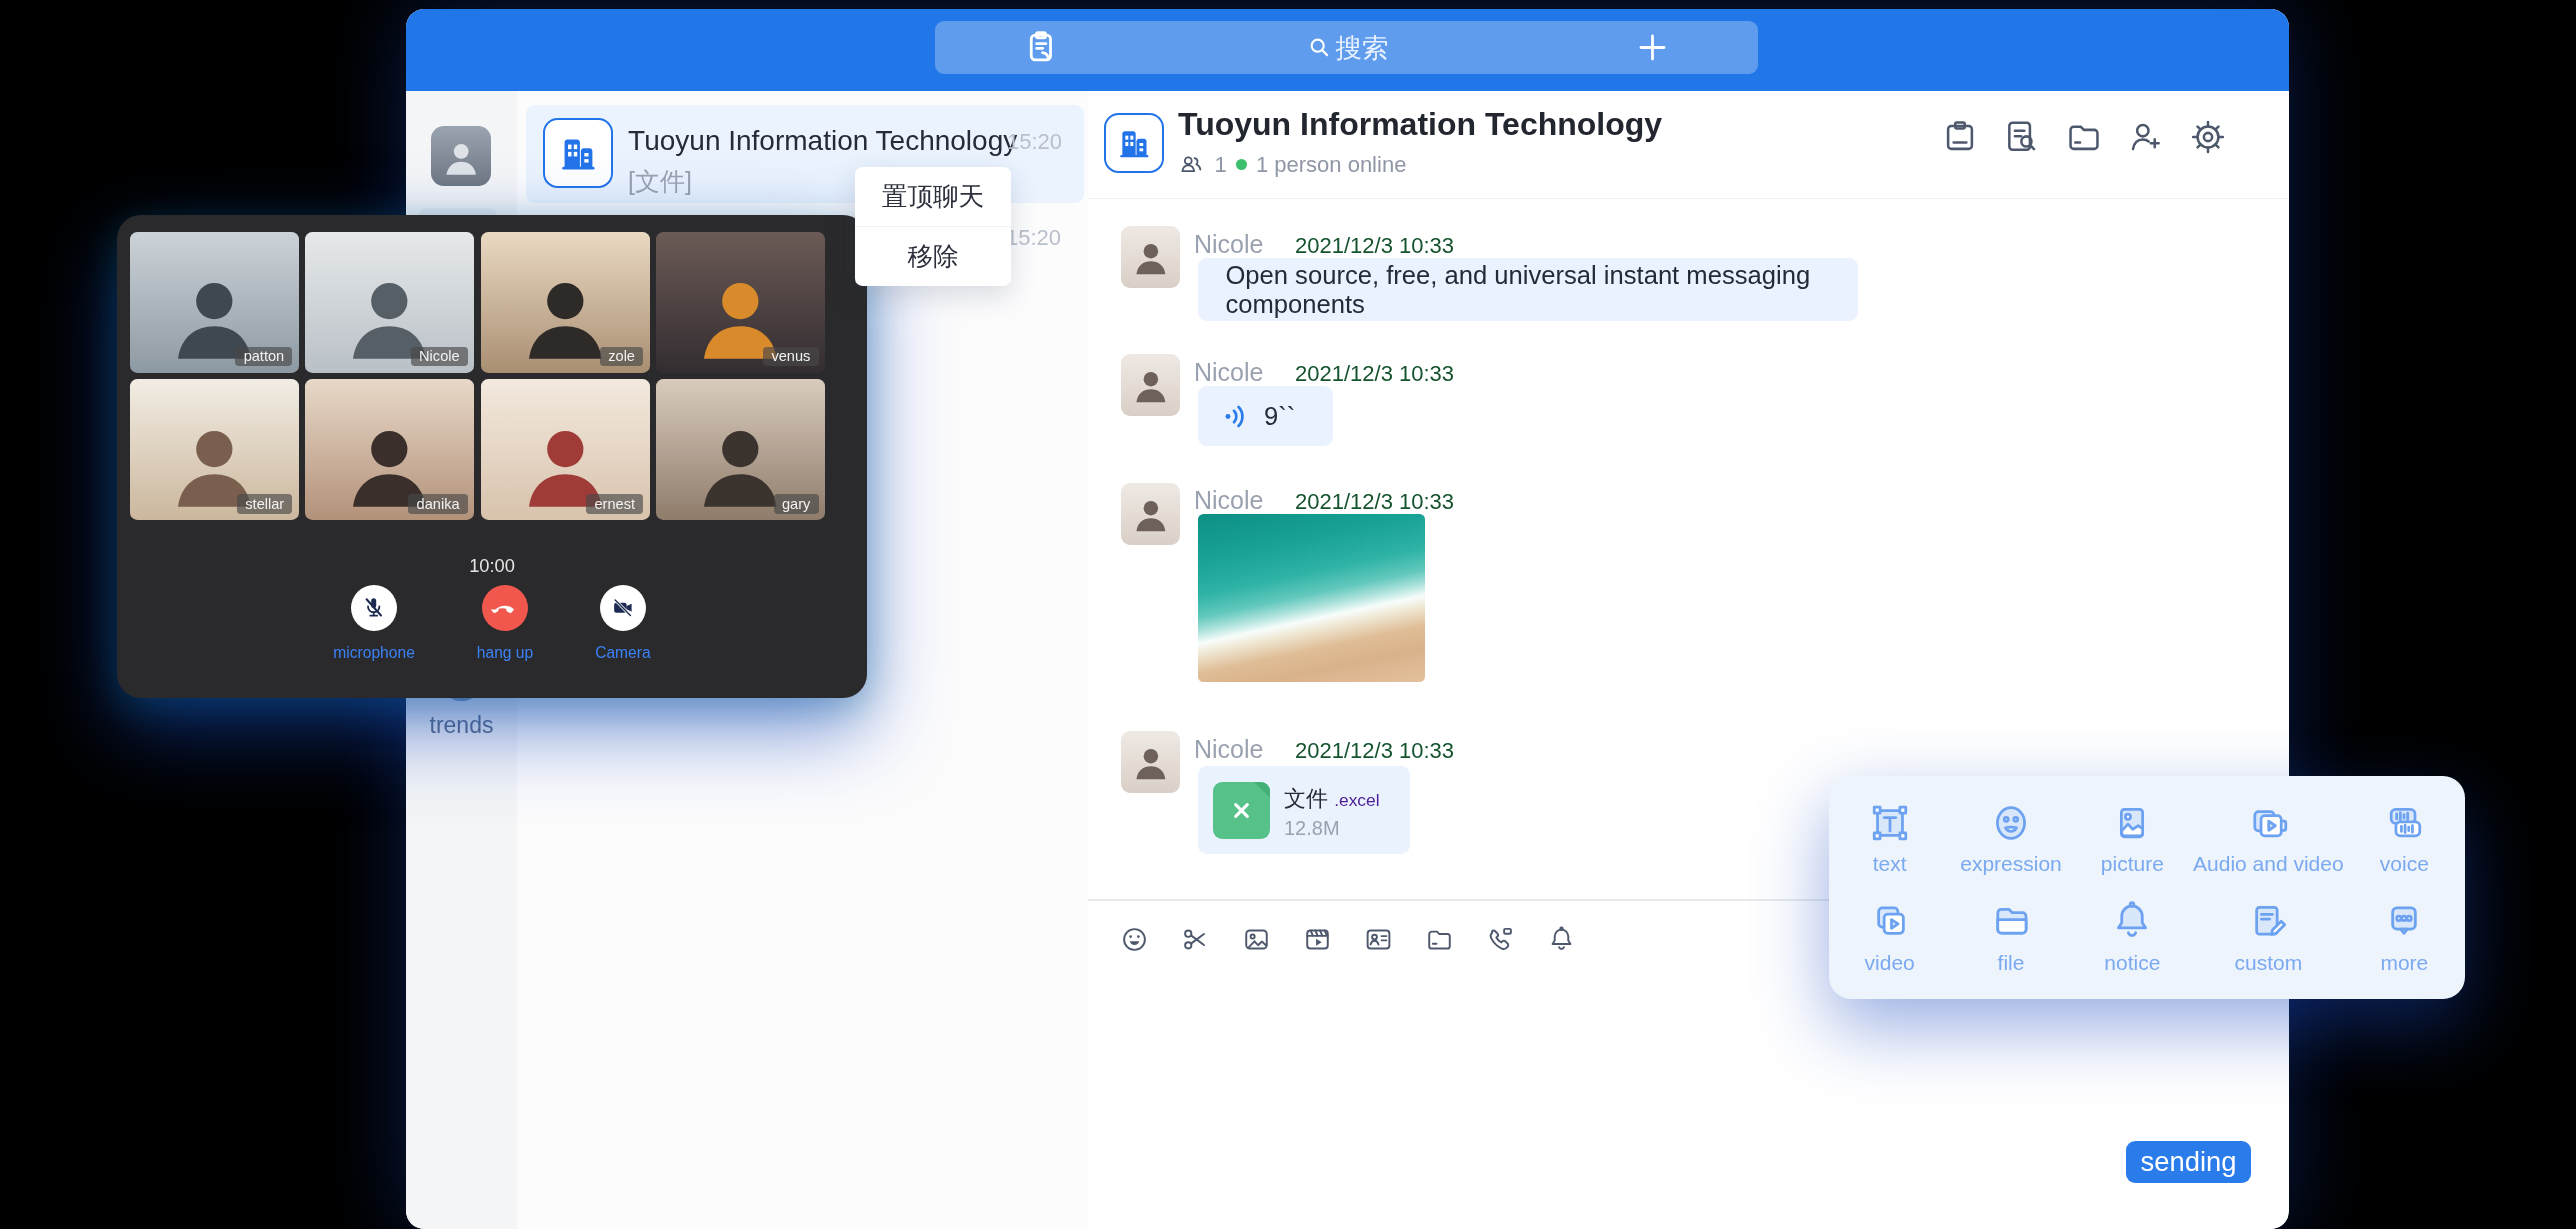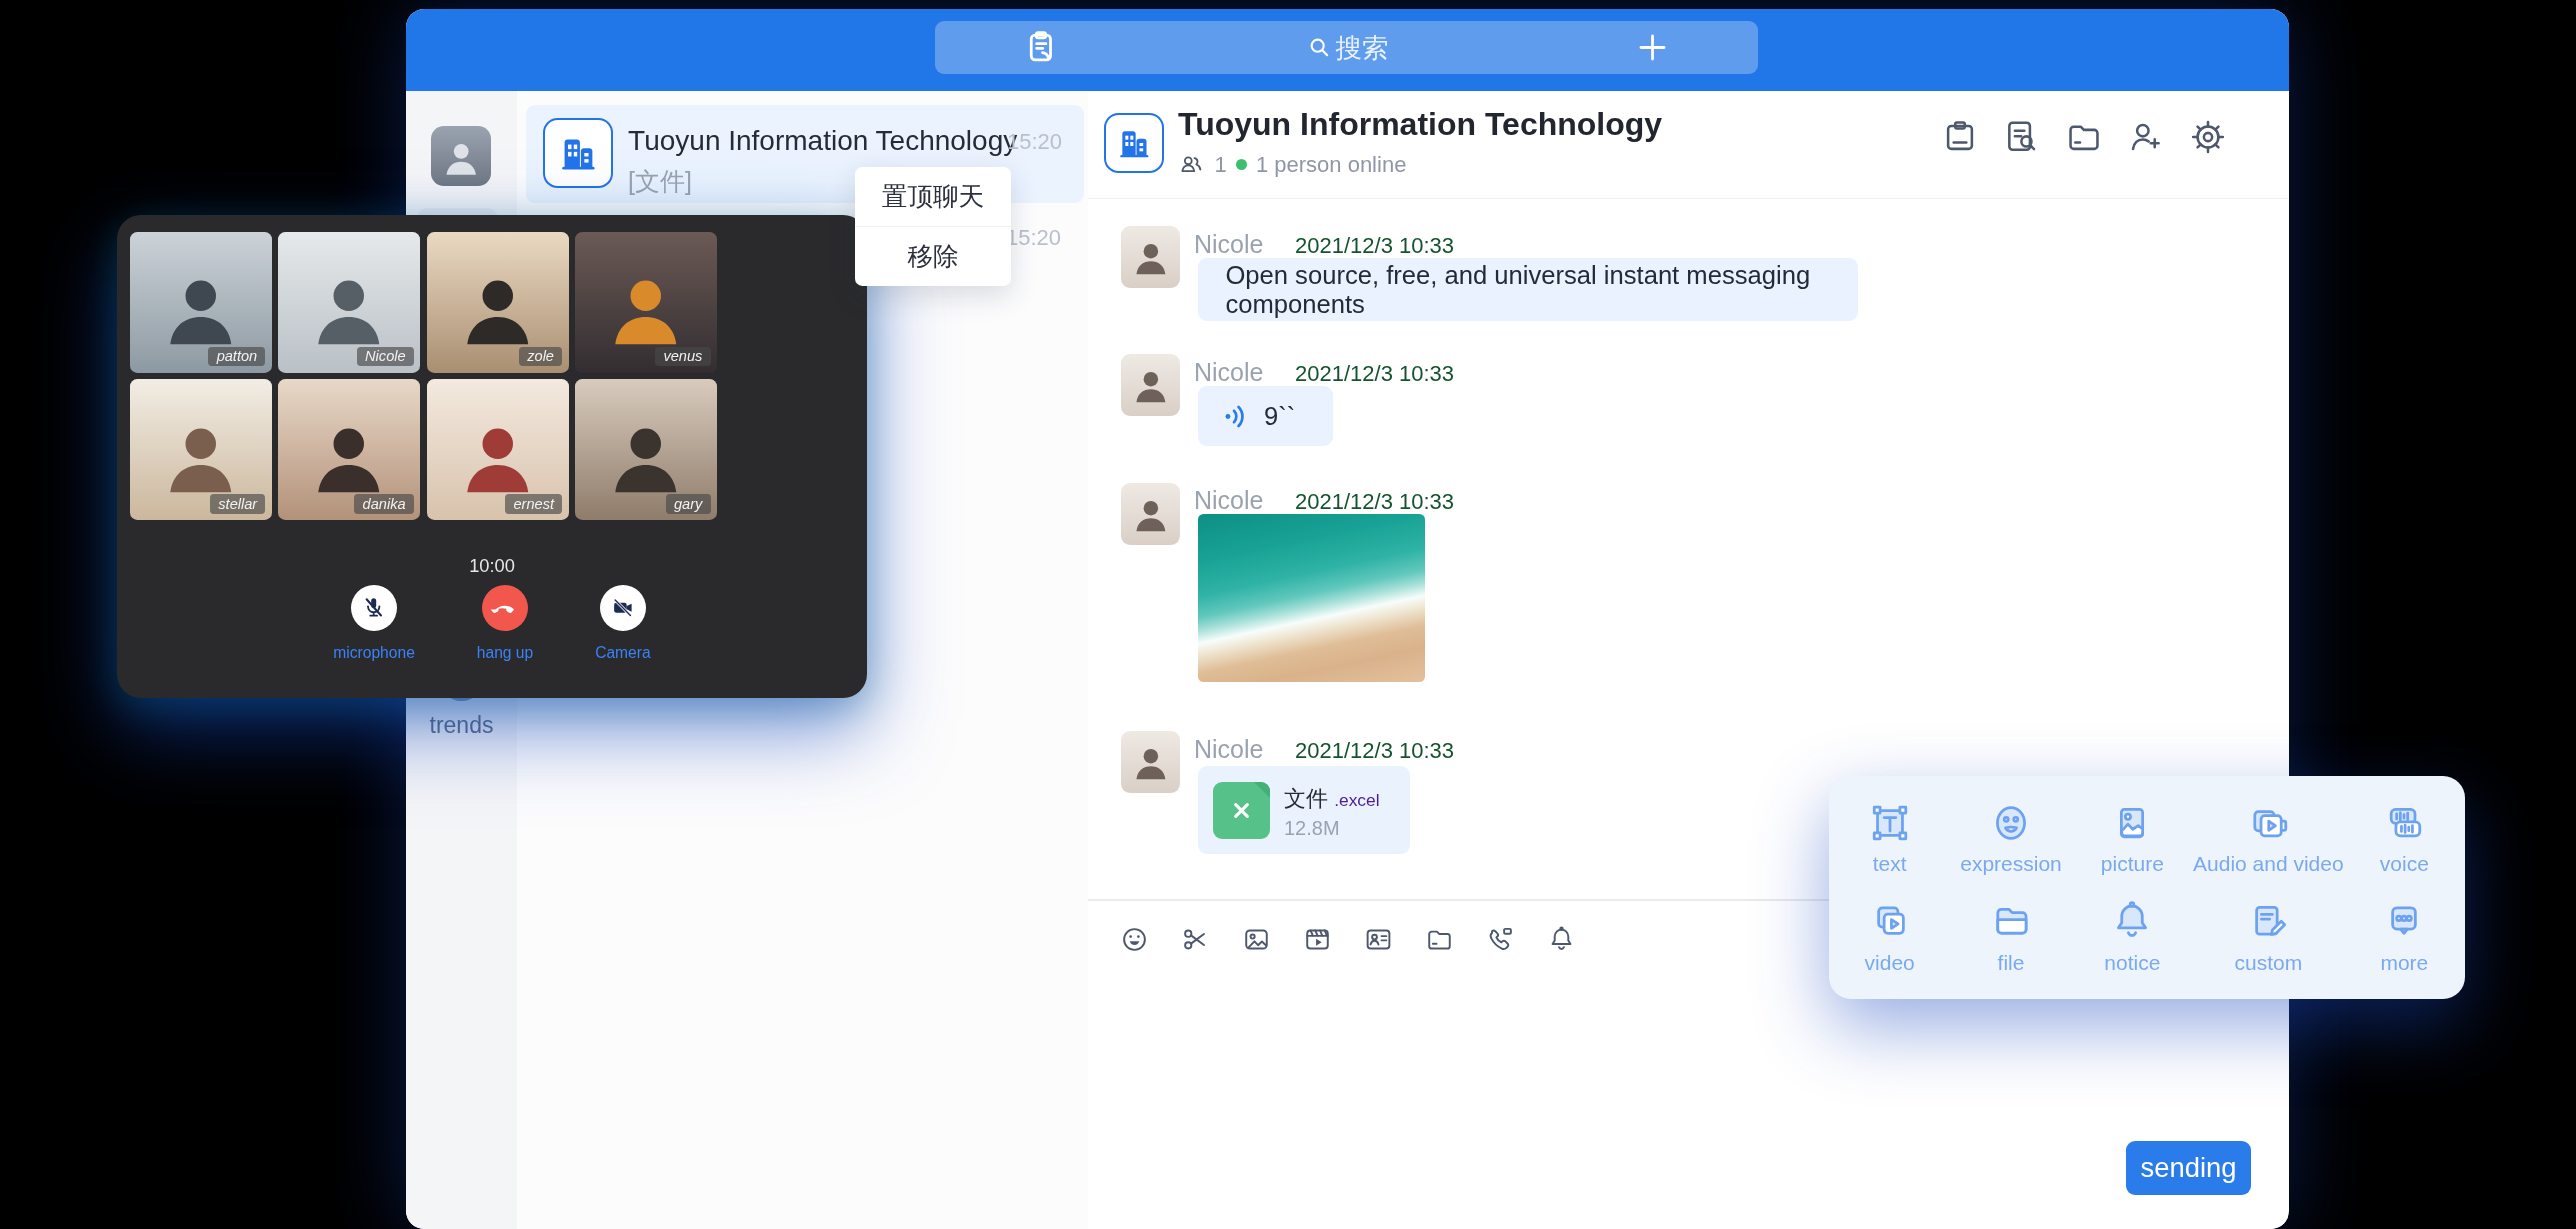--- a/index.html
+++ b/index.html
@@ -63,35 +63,35 @@
   .excel{position:absolute;left:14.6px;top:15.6px;width:57px;height:57px;border-radius:9.1px;background:#56c289;overflow:hidden;
          display:flex;align-items:center;justify-content:center;}
   .excel .fold{position:absolute;top:0;right:0;width:0;height:0;border-left:16.5px solid transparent;border-top:16.5px solid #41b176;}
   .file-name{position:absolute;left:86px;top:18.3px;font-size:22px;color:#262b36;}
   .file-ext{font-size:17.4px;color:#4c1d95;}
   .file-size{position:absolute;left:86px;top:51px;font-size:20px;color:#9aa2b0;}
 
   .input-divider{position:absolute;left:0;top:808px;width:1200px;height:1.8px;background:#e8eaec;}
   .toolbar{position:absolute;left:32px;top:834px;display:flex;gap:32px;}
   .toolbar .ticon{width:29px;height:29px;}
-  .send-btn{position:absolute;left:1038px;top:1050px;width:125px;height:54px;border-radius:9.1px;background:#2b7ceb;
+  .send-btn{position:absolute;left:1038px;top:1050px;width:125px;height:42px;border-radius:9.1px;background:#2b7ceb;
             color:#fff;font-size:27.4px;display:flex;align-items:center;justify-content:center;}
 
   
   .ctx-menu{position:absolute;left:855px;top:167px;width:156px;height:119px;background:#fff;border-radius:7.3px;
             box-shadow:0 9.1px 27.4px rgba(40,50,80,.16);z-index:40;overflow:hidden;}
   .ctx-item{height:59px;display:flex;align-items:center;justify-content:center;font-size:25.6px;color:#2b303c;}
   .ctx-item + .ctx-item{border-top:1.8px solid #f1f2f4;}
 
   
   .call{position:absolute;left:117px;top:215px;width:750px;height:483px;background:#2a2a2c;border-radius:24px;z-index:30;
         box-shadow:0 32px 82px rgba(20,70,190,.55),0 9.1px 37px rgba(10,120,120,.35);}
   .tiles{position:absolute;left:12.8px;top:16.5px;width:725px;display:flex;flex-wrap:wrap;gap:6.4px;}
-  .tile{position:relative;width:142px;height:141px;border-radius:7.3px;overflow:hidden;
-        background:linear-gradient(var(--bg1),var(--bg2));font-style:italic;}
+  .tile{position:relative;width:169px;height:141px;border-radius:7.3px;overflow:hidden;
+        background:linear-gradient(var(--bg1),var(--bg2));}
   .tile .pers{position:absolute;left:22%;top:26%;width:56%;height:80%;color:var(--pc);}
   .tag{position:absolute;right:6.4px;bottom:6.4px;background:rgba(72,72,72,.65);color:#f2f2f2;font-size:14.6px;
        padding:1.8px 8.2px;border-radius:3.7px;}
   .t1{--bg1:#ccd3d8;--bg2:#8d99a2;--pc:#3f4750}
   .t2{--bg1:#e6e9eb;--bg2:#b9c0c6;--pc:#565e66}
   .t3{--bg1:#ead9c2;--bg2:#a98f72;--pc:#2e2a28}
   .t4{--bg1:#6b5a55;--bg2:#332d31;--pc:#d98a2b}
   .t5{--bg1:#f2ede4;--bg2:#cbb79d;--pc:#7a5f4e}
   .t6{--bg1:#e8d8c8;--bg2:#b3927a;--pc:#3a2f2b}
   .t7{--bg1:#f3e9df;--bg2:#d8c3ac;--pc:#a03c38}

